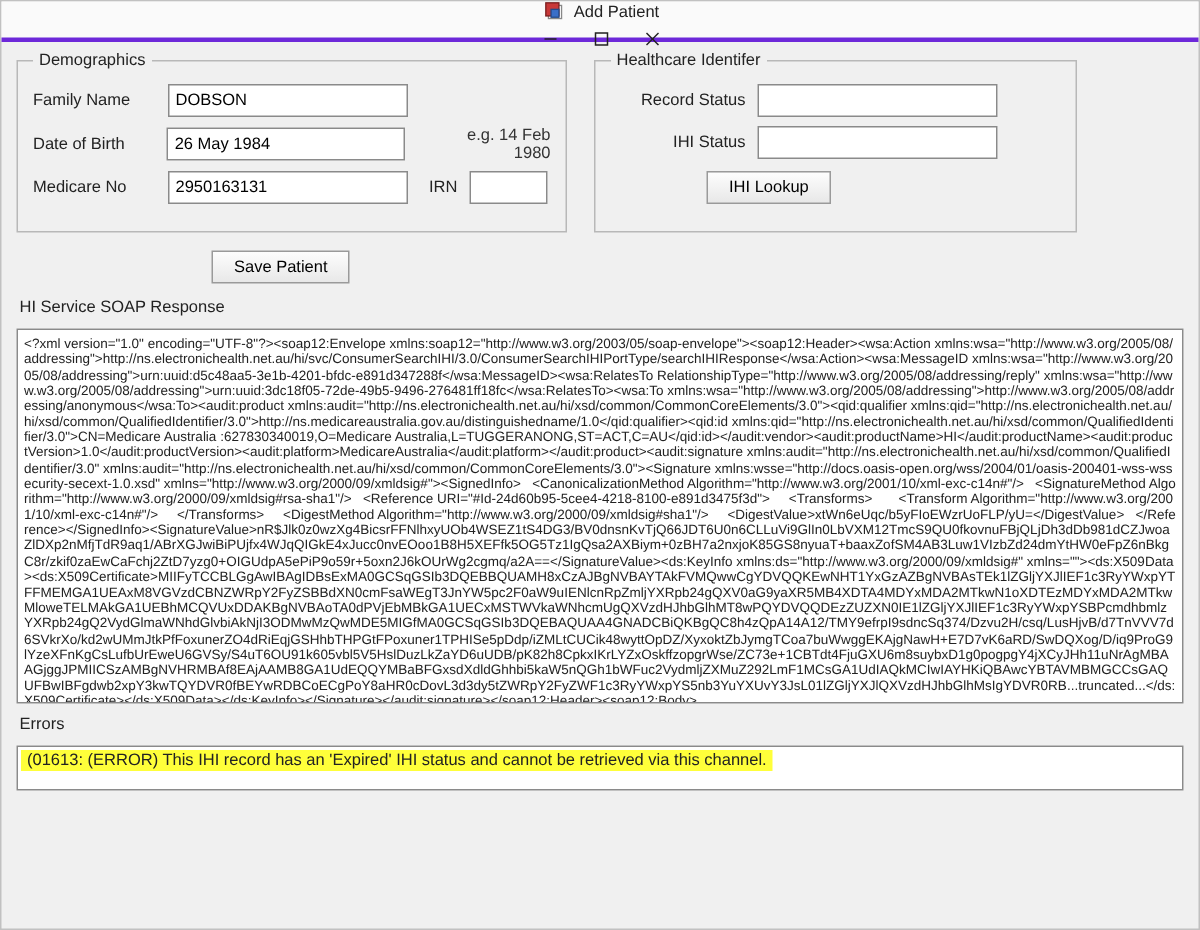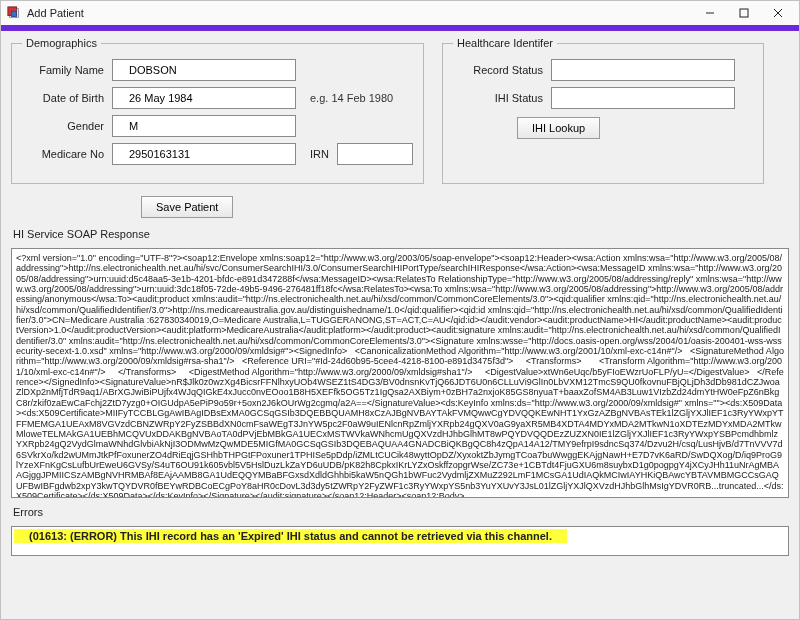--- a/index.html
+++ b/index.html
@@ -32,21 +32,22 @@
     display: flex;
     flex-direction: column;
   }
   .titlebar {
     height: 24px;
     display: flex;
     align-items: center;
     justify-content: space-between;
     padding: 0 4px 0 6px;
     background: var(--titlebar-bg);
-    border-bottom: 6px solid #6d28d9;
+    border-bottom: 3px solid #6d28d9;
+    flex-direction: column;
   }
   .title-left {
     display: flex;
     align-items: center;
     gap: 6px;
   }
   .app-icon {
     width: 14px;
     height: 14px;
     display: inline-block;
@@ -93,34 +94,34 @@
     width: 300px;
   }
   .form-row {
     display: flex;
     align-items: center;
     gap: 8px;
     margin-bottom: 6px;
   }
   .form-row label {
     width: 82px;
-    text-align: right;
+    text-align: left;
     font-size: 11px;
   }
   .hc-ident .form-row label { width: 90px; }
   input.text {
     height: 18px;
     border: 1px solid var(--border-dark);
     background: var(--field-bg);
-    padding: 1px 16px;
+    padding: 1px 4px;
     font: inherit;
   }
   .w-med { width: 150px; }
   .w-small { width: 42px; }
-  .hint { font-size: 11px; color: #333; margin-left: 6px; }
+  .hint { font-size: 11px; color: #333; margin-left: 6px; text-align: right; }
   button.winbtn {
     font: inherit;
     padding: 2px 14px;
     min-height: 22px;
     border: 1px solid #9a9a9a;
     background: linear-gradient(#fdfdfd,#e8e8e8);
     cursor: default;
   }
   .save-row { margin: 6px 0 2px 130px; }
   .hc-ident .lookup-row { margin: 8px 0 0 64px; }
@@ -150,22 +151,21 @@
     width: 100%;
     box-sizing: border-box;
     height: 30px;
     padding: 2px 2px;
     overflow: hidden;
   }
   .error-line {
     display: inline-block;
     background: var(--hl-yellow);
     font-size: 11px;
-    padding: 1px 15px;
-    font-weight: bold;
+    padding: 1px 4px;
   }
 </style>
 </head>
 <body>
 
 <div class="window">
 
   <div class="titlebar">
     <div class="title-left">
       <span class="app-icon">
@@ -207,24 +207,20 @@
         <div class="form-row">
           <label>Family Name</label>
           <input class="text w-med" type="text" value="DOBSON" style="">
         </div>
         <div class="form-row">
           <label>Date of Birth</label>
           <input class="text w-med" type="text" value="26 May 1984" style="">
           <span class="hint">e.g. 14 Feb 1980</span>
         </div>
         <div class="form-row">
-          <label>Gender</label>
-          <input class="text w-med" type="text" value="M" style="">
-        </div>
-        <div class="form-row">
           <label>Medicare No</label>
           <input class="text w-med" type="text" value="2950163131" style="">
           <span style="margin-left:6px;">IRN</span>
           <input class="text w-small" type="text" value="" style="">
         </div>
       </fieldset>
 
       <fieldset class="hc-ident">
         <legend>Healthcare Identifer</legend>
 

